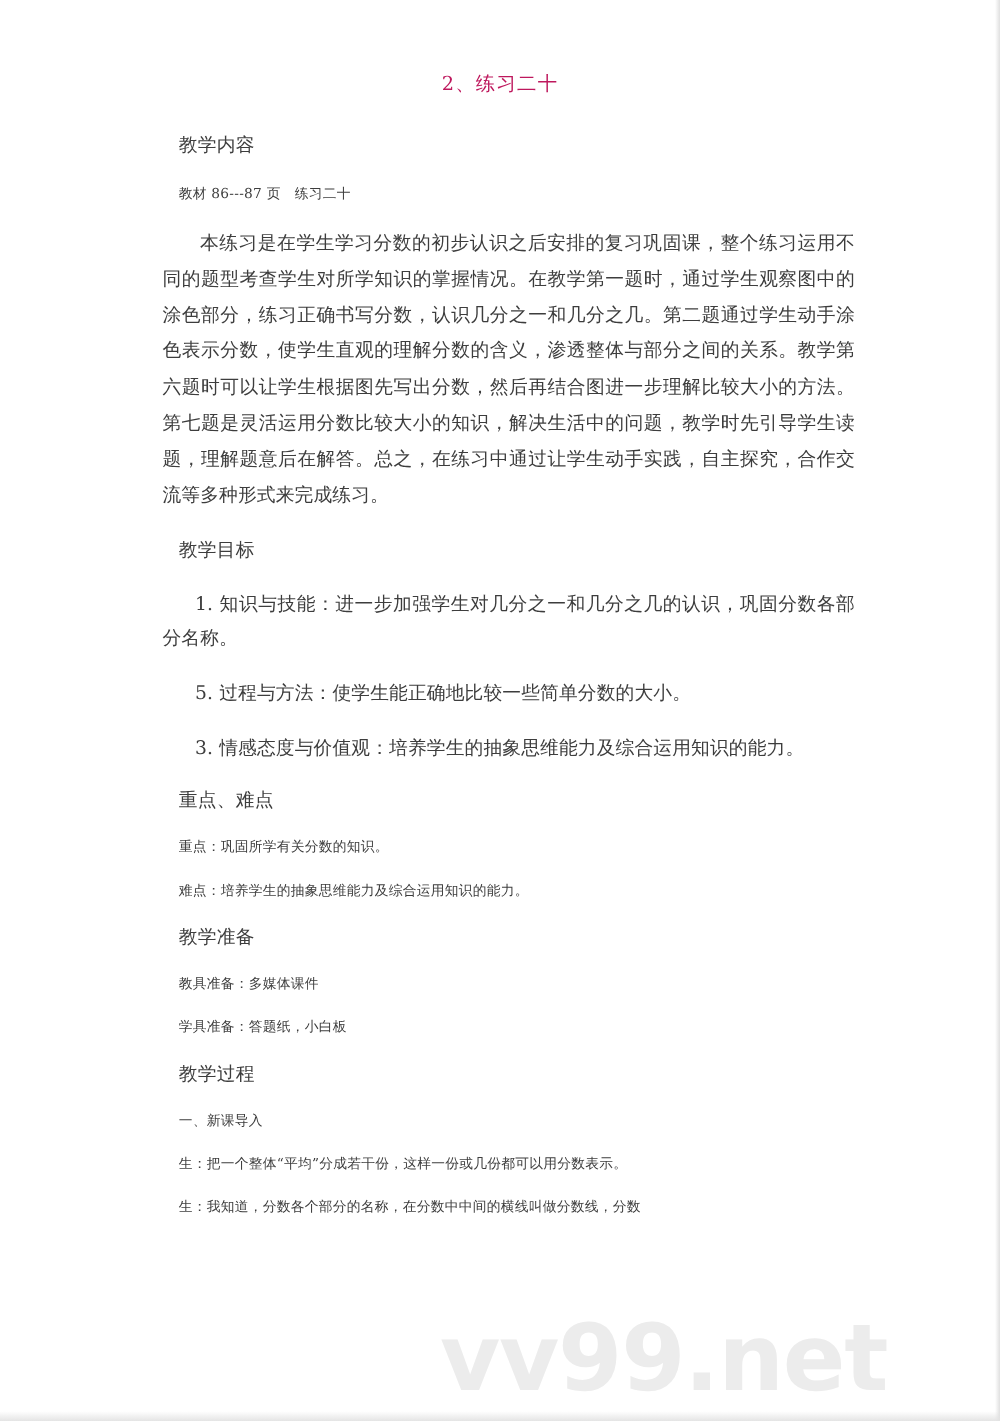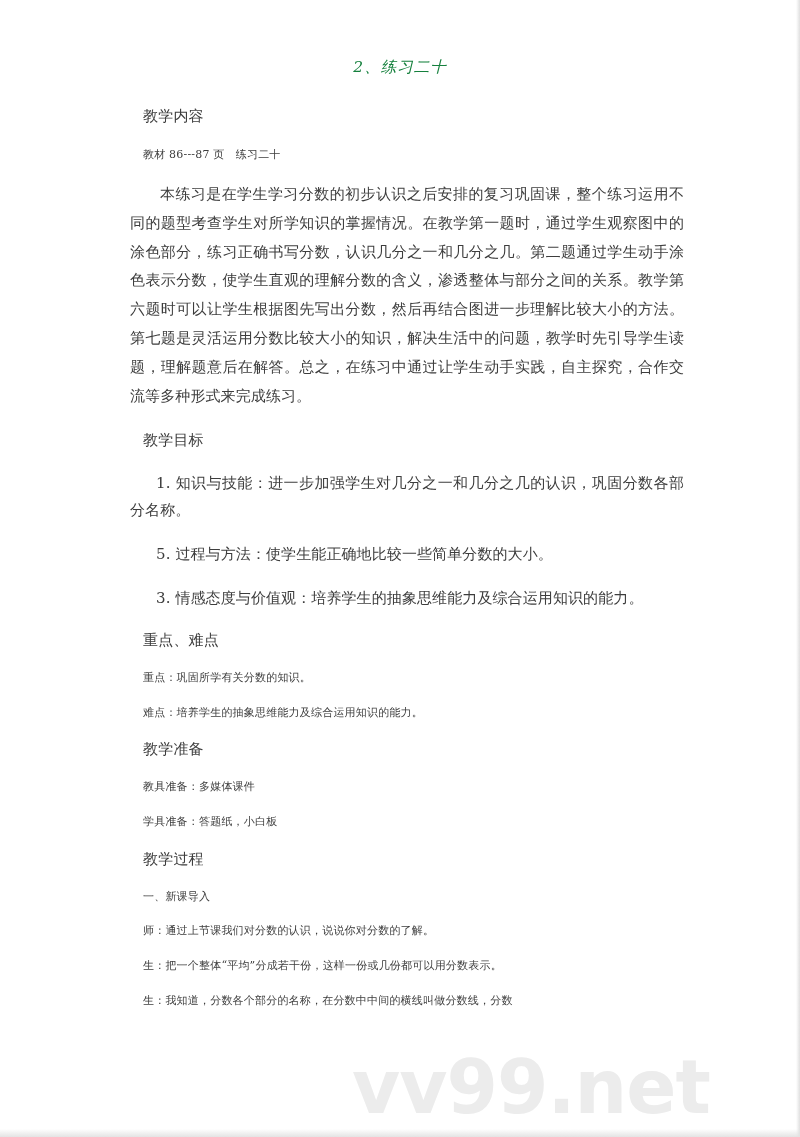--- a/index.html
+++ b/index.html
@@ -65,25 +65,24 @@
     position: absolute;
     left: 116px;
     top: 56px;
     width: 568px;
     z-index: 2;
   }
 
   .doc-title {
     text-align: center;
     font-size: 15.5px;
-    color: #15803d;
+    color: #be185d;
     letter-spacing: 1px;
     margin: 0 0 26px 0;
     line-height: 1.5;
-    font-style: italic;
   }
 
   .heading {
     font-size: 15px;
     color: #3d3d3d;
     margin: 16px 0 17px 0;
     padding-left: 27px;
     line-height: 1.55;
     letter-spacing: 0.2px;
   }
@@ -145,21 +144,20 @@
     <div class="heading">重点、难点</div>
     <div class="line">重点：巩固所学有关分数的知识。</div>
     <div class="line">难点：培养学生的抽象思维能力及综合运用知识的能力。</div>
 
     <div class="heading">教学准备</div>
     <div class="line">教具准备：多媒体课件</div>
     <div class="line">学具准备：答题纸，小白板</div>
 
     <div class="heading">教学过程</div>
     <div class="line">一、新课导入</div>
-    <div class="line">师：通过上节课我们对分数的认识，说说你对分数的了解。</div>
     <div class="line">生：把一个整体“平均”分成若干份，这样一份或几份都可以用分数表示。</div>
     <div class="line">生：我知道，分数各个部分的名称，在分数中中间的横线叫做分数线，分数</div>
 
   </div>
 
   <div id="page-edge-right"></div>
   <div id="page-edge-bottom"></div>
 </div>
 
 </body></html>

